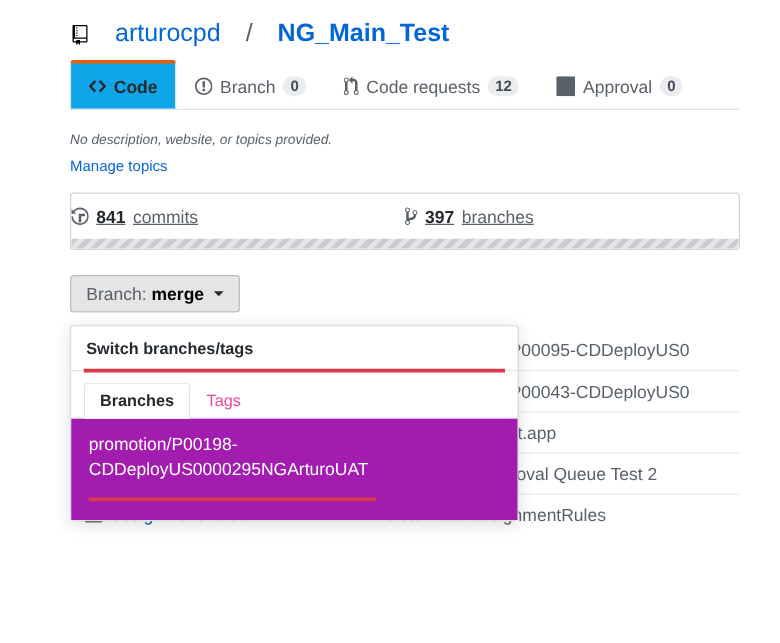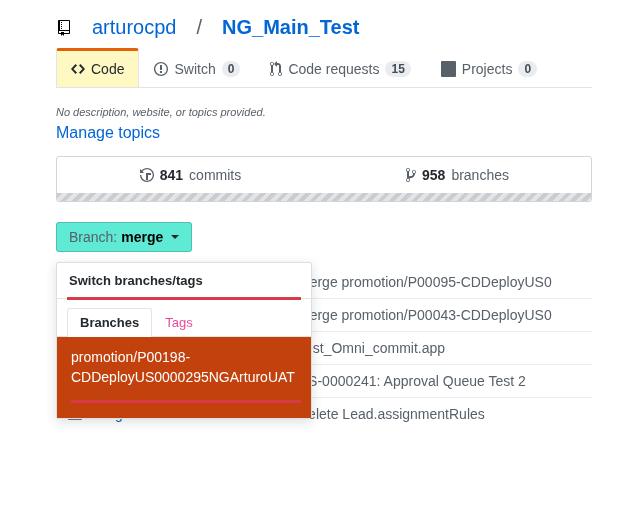--- a/index.html
+++ b/index.html
@@ -5,44 +5,44 @@
 * { box-sizing: border-box; margin: 0; padding: 0; }
 body { font-family: -apple-system, BlinkMacSystemFont, "Segoe UI", Helvetica, Arial, sans-serif; font-size: 14px; color: #24292e; background: #fff; width: 624px; }
 .page { padding: 0 32px 20px 56px; }
 .repo-head { display: flex; align-items: center; gap: 20px; font-size: 20px; padding: 16px 0 10px; }
 .repo-head a { color: #0366d6; text-decoration: none; }
 .repo-head .repo-name { font-weight: 600; }
 .repo-head .sep { color: #586069; }
 .nav { display: flex; border-bottom: 1px solid #e1e4e8; }
 .nav-item { display: flex; align-items: center; gap: 6px; padding: 10px 14px; color: #586069; font-size: 14px; cursor: pointer; border: 1px solid transparent; border-bottom: none; }
 .nav-item .count { background: #eaecef; color: #444d56; border-radius: 10px; padding: 1px 6px; font-size: 12px; font-weight: 600; }
-.nav-item.selected { color: #24292e; border-color: #e36209 #e1e4e8 transparent; border-top-width: 3px; border-top-left-radius: 3px; border-top-right-radius: 3px; margin-top: -1px; background: #fef9c3; font-weight: 400; }
+.nav-item.selected { color: #24292e; border-color: #e36209 #e1e4e8 transparent; border-top-width: 3px; border-top-left-radius: 3px; border-top-right-radius: 3px; margin-top: -1px; background: #0ea5e9; font-weight: 700; }
 .nav-item svg { fill: currentColor; }
 .nav-item.selected svg { fill: #24292e; }
 .desc { font-style: italic; color: #586069; font-size: 11px; padding: 18px 0 6px; }
-.manage { color: #0366d6; font-size: 16px; cursor: pointer; padding-bottom: 14px; display: inline-block; }
+.manage { color: #0366d6; font-size: 12px; cursor: pointer; padding-bottom: 14px; display: inline-block; }
 .stats-box { border: 1px solid #d1d5da; border-radius: 3px; overflow: hidden; }
 .stats { display: flex; padding: 10px 0; }
-.stat { flex: 1; display: flex; align-items: center; justify-content: center; gap: 6px; color: #586069; font-size: 14px; }
+.stat { flex: 1; display: flex; align-items: center; gap: 6px; color: #586069; font-size: 14px; text-decoration: underline; }
 .stat b { color: #24292e; font-weight: 600; }
 .stat svg { fill: #586069; }
 .bar { height: 8px; background: repeating-linear-gradient(135deg, #ccc, #ccc 4px, #e1e4e8 4px, #e1e4e8 8px); }
 .actions { display: flex; gap: 10px; padding: 20px 0 14px; }
-.btn { background: #5eead4; border: 1px solid rgba(27,31,35,.2); border-radius: 3px; padding: 6px 12px; font-size: 14px; font-weight: 600; cursor: pointer; display: flex; align-items: center; gap: 4px; }
+.btn { background: #e5e5e5; border: 1px solid rgba(27,31,35,.2); border-radius: 3px; padding: 6px 12px; font-size: 14px; font-weight: 600; cursor: pointer; display: flex; align-items: center; gap: 4px; }
 .btn .label { font-weight: 400; color: #586069; }
 .btn .caret { width: 0; height: 0; border-left: 4px solid transparent; border-right: 4px solid transparent; border-top: 4px solid #24292e; margin-left: 4px; }
-.dropdown { position: absolute; background: #fff; border: 1px solid rgba(27,31,35,.15); border-radius: 3px; box-shadow: 0 3px 12px rgba(27,31,35,.15); width: 256px; z-index: 10; margin-top: -4px; }
+.dropdown { position: absolute; background: #fff; border: 1px solid rgba(27,31,35,.15); border-radius: 3px; box-shadow: 0 3px 12px rgba(27,31,35,.15); width: 359px; z-index: 10; margin-top: -4px; }
 .dd-title { padding: 10px 12px; font-size: 13px; font-weight: 600; border-bottom: 1px solid #e1e4e8; }
 .dd-input-wrap { padding: 10px; }
 .dd-input { width: 100%; padding: 6px 8px; border: 1px solid #2188ff; border-radius: 3px; font-size: 14px; outline: none; box-shadow: 0 0 0 2px rgba(3,102,214,.3); font-family: inherit; }
 .redline { height: 3px; background: #d73a49; margin: -2px 10px 0; }
 .dd-tabs { display: flex; border-bottom: 1px solid #e1e4e8; padding: 0 10px; margin-top: 8px; }
 .dd-tab { padding: 6px 12px; font-size: 13px; color: #ec4899; cursor: pointer; border: 1px solid transparent; border-bottom: none; }
 .dd-tab.selected { color: #24292e; font-weight: 600; border-color: #e1e4e8; border-top-left-radius: 3px; border-top-right-radius: 3px; background: #fff; margin-bottom: -1px; }
-.dd-result { background: #c2410c; color: #fff; padding: 10px 14px; font-size: 14px; line-height: 1.45; cursor: pointer; }
+.dd-result { background: #a21caf; color: #fff; padding: 10px 14px; font-size: 14px; line-height: 1.45; cursor: pointer; }
 .dd-result .redline { margin: 4px 0 0; display: inline-block; width: 230px; }
 .file-list .row { display: flex; align-items: center; padding: 8px 0 8px 12px; border-top: 1px solid #eaecef; }
 .file-list .row:first-child { border-top: none; }
 .file-name { width: 230px; display: flex; align-items: center; gap: 8px; }
 .file-name a { color: #0366d6; text-decoration: none; }
 .file-name svg { fill: #6a737d; }
 .commit-msg { color: #586069; flex: 1; overflow: hidden; white-space: nowrap; text-overflow: clip; }
 .rel-wrap { position: relative; }
 </style>
 </head>
@@ -63,56 +63,56 @@
     <div class="nav-item selected">
       <svg width="14" height="16" viewBox="0 0 14 16">
           <path d="M9.5 3L8 4.5 11.5 8 8 11.5 9.5 13 14 8 9.5 3zm-5 0L0 8l4.5 5L6 11.5 2.5 8 6 4.5 4.5 3z"></path>
         </svg>
       <span>Code</span>
     </div>
     <div class="nav-item">
       <svg width="14" height="16" viewBox="0 0 14 16">
           <path d="M7 2.3c3.14 0 5.7 2.56 5.7 5.7s-2.56 5.7-5.7 5.7A5.71 5.71 0 011.3 8c0-3.14 2.56-5.7 5.7-5.7zM7 1C3.14 1 0 4.14 0 8s3.14 7 7 7 7-3.14 7-7-3.14-7-7-7zm1 3H6v5h2V4zm0 6H6v2h2v-2z"></path>
         </svg>
-      <span>Switch</span>
+      <span>Branch</span>
       <span class="count">0</span>
     </div>
     <div class="nav-item">
       <svg width="12" height="16" viewBox="0 0 12 16">
           <path d="M11 11.28V5c-.03-.78-.34-1.47-.94-2.06C9.46 2.35 8.78 2.03 8 2H7V0L4 3l3 3V4h1c.27.02.48.11.69.31.21.2.3.42.31.69v6.28A1.993 1.993 0 0010 15a1.993 1.993 0 001-3.72zm-1 2.92c-.66 0-1.2-.55-1.2-1.2 0-.65.55-1.2 1.2-1.2.65 0 1.2.55 1.2 1.2 0 .65-.55 1.2-1.2 1.2zM4 3c0-1.11-.89-2-2-2a1.993 1.993 0 00-1 3.72v6.56A1.993 1.993 0 002 15a1.993 1.993 0 001-3.72V4.72c.59-.34 1-.98 1-1.72zm-.8 10c0 .66-.55 1.2-1.2 1.2-.65 0-1.2-.55-1.2-1.2 0-.65.55-1.2 1.2-1.2.65 0 1.2.55 1.2 1.2zM2 4.2C1.34 4.2.8 3.65.8 3c0-.65.55-1.2 1.2-1.2.65 0 1.2.55 1.2 1.2 0 .65-.55 1.2-1.2 1.2z"></path>
         </svg>
       <span>Code requests</span>
-      <span class="count">15</span>
+      <span class="count">12</span>
     </div>
     <div class="nav-item">
       <svg width="15" height="16" viewBox="0 0 15 16">
           <path d="M10 12h3V2h-3v10zm-4-2h3V2H6v8zm-4 4h3V2H2v12zm-1 1h13V1H1v14zM14 0H1a1 1 0 00-1 1v14a1 1 0 001 1h13a1 1 0 001-1V1a1 1 0 00-1-1z"></path>
         </svg>
-      <span>Projects</span>
+      <span>Approval</span>
       <span class="count">0</span>
     </div>
   </div>
 
   <div class="desc">No description, website, or topics provided.</div>
   <a class="manage">Manage topics</a>
 
   <div class="stats-box">
     <div class="stats">
       <div class="stat">
         <svg width="14" height="16" viewBox="0 0 14 16">
             <path d="M8 13H6V6h5v2H8v5zM7 1C4.81 1 2.87 2.02 1.59 3.59L0 2v4h4L2.5 4.5C3.55 3.17 5.17 2.3 7 2.3c3.14 0 5.7 2.56 5.7 5.7s-2.56 5.7-5.7 5.7A5.71 5.71 0 011.3 8H0c0 3.86 3.14 7 7 7s7-3.14 7-7-3.14-7-7-7z"></path>
           </svg>
         <b>841</b>
         <span>commits</span>
       </div>
       <div class="stat">
         <svg width="10" height="16" viewBox="0 0 10 16">
             <path d="M10 5c0-1.11-.89-2-2-2a1.993 1.993 0 00-1 3.72v.3c-.02.52-.23.98-.63 1.38-.4.4-.86.61-1.38.63-.83.02-1.48.16-2 .45V4.72a1.993 1.993 0 00-1-3.72C.88 1 0 1.89 0 3a2 2 0 001 1.72v6.56c-.59.35-1 .99-1 1.72 0 1.11.89 2 2 2 1.11 0 2-.89 2-2 0-.53-.2-1-.53-1.36.09-.06.48-.41.59-.47.25-.11.56-.17.94-.17 1.05-.05 1.95-.45 2.75-1.25S8.95 7.77 9 6.73h-.02C9.59 6.37 10 5.73 10 5zM2 1.8c.66 0 1.2.55 1.2 1.2 0 .65-.55 1.2-1.2 1.2C1.35 4.2.8 3.65.8 3c0-.65.55-1.2 1.2-1.2zm0 12.41c-.66 0-1.2-.55-1.2-1.2 0-.65.55-1.2 1.2-1.2.65 0 1.2.55 1.2 1.2 0 .65-.55 1.2-1.2 1.2zM8 6.21c-.66 0-1.2-.55-1.2-1.2 0-.65.55-1.2 1.2-1.2.65 0 1.2.55 1.2 1.2 0 .65-.55 1.2-1.2 1.2z"></path>
           </svg>
-        <b>958</b>
+        <b>397</b>
         <span>branches</span>
       </div>
     </div>
     <div class="bar"></div>
   </div>
 
   <div class="actions">
     <button class="btn">
       <span class="label">Branch:</span>
       <span>merge</span>

